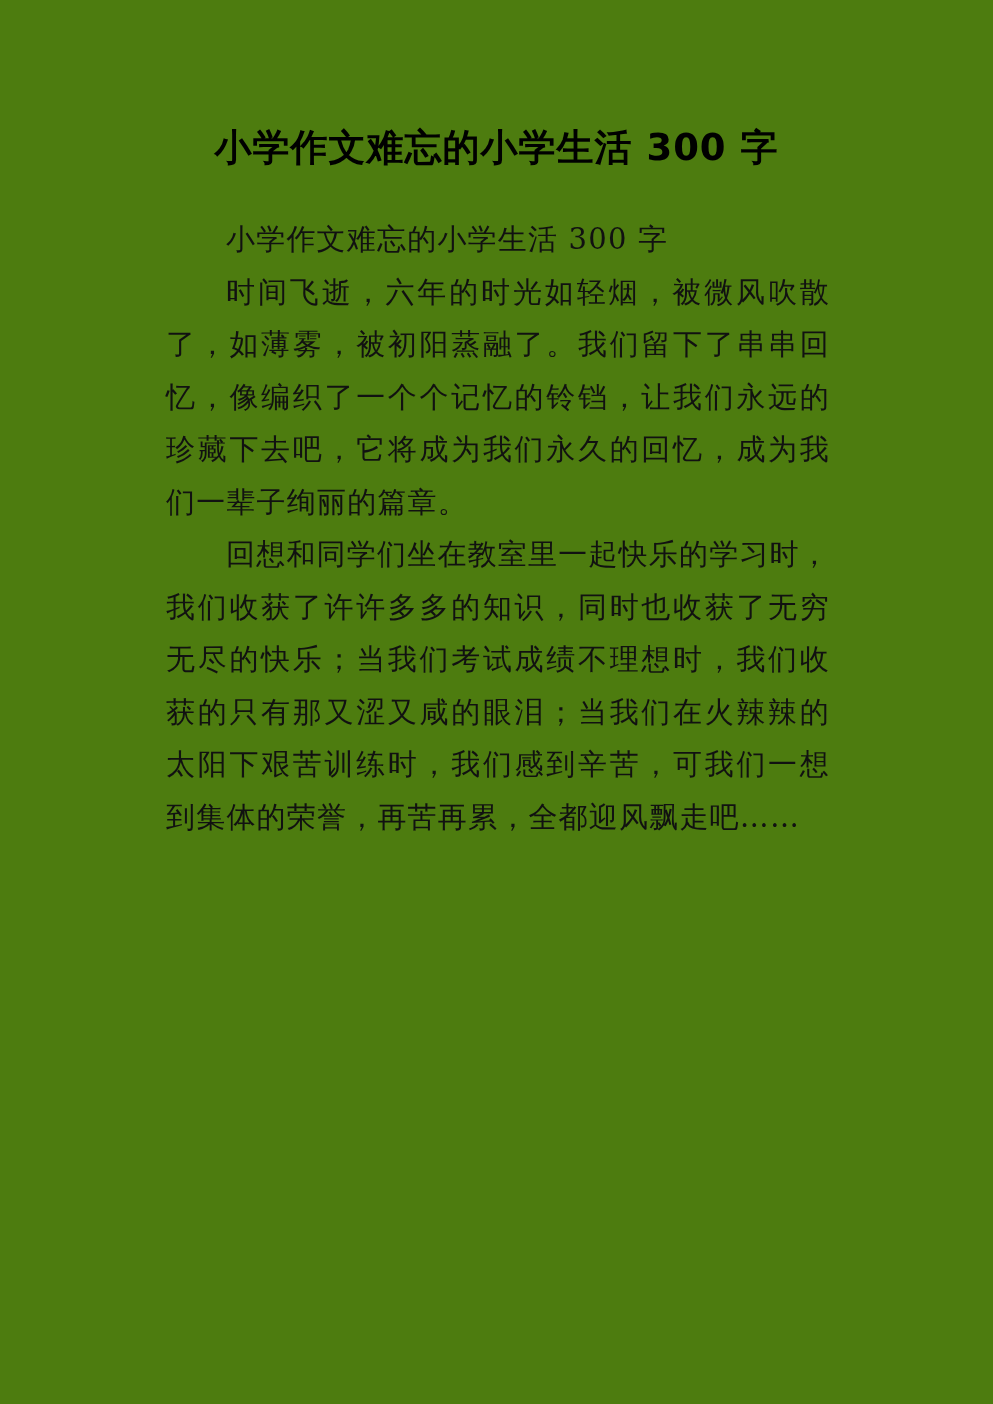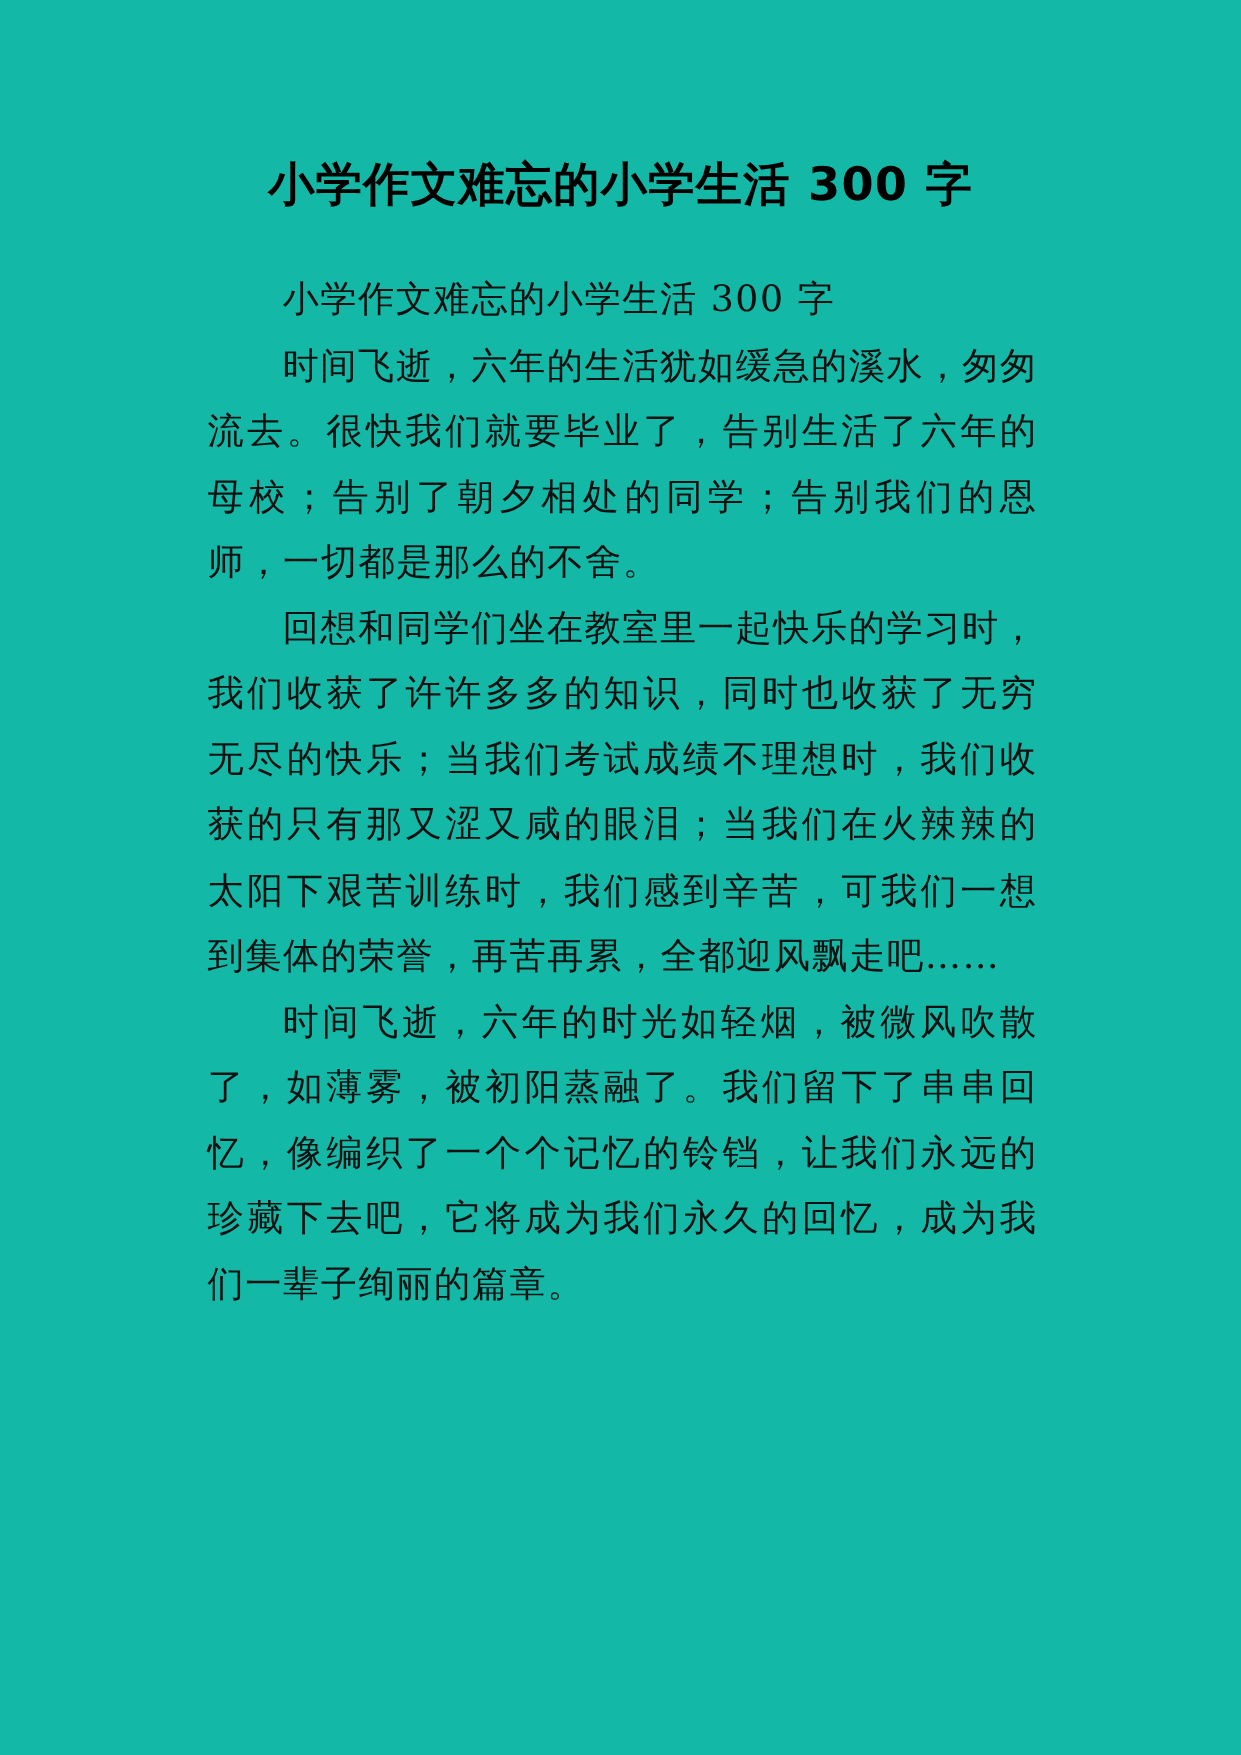--- a/index.html
+++ b/index.html
@@ -13,21 +13,21 @@
       position: relative;
       overflow: hidden;
       color: #111111;
     }
     .page {
       position: absolute;
       left: 0;
       top: 0;
       width: 993px;
       height: 1404px;
-      background: #14b8a6;
+      background: #4d7c0f;
     }
     .doc-title {
       position: absolute;
       top: 122px;
       left: 0;
       width: 993px;
       text-align: center;
       font-family: "DejaVu Sans", "Liberation Sans", sans-serif;
       font-weight: bold;
       font-size: 37px;
@@ -55,17 +55,16 @@
     }
   </style>
 </head>
 <body>
 
 <div class="page">
   <h1 class="doc-title">小学作文难忘的小学生活 300 字</h1>
 
   <div class="body-text">
     <p class="para">小学作文难忘的小学生活 300 字</p>
-    <p class="para">时间飞逝，六年的生活犹如缓急的溪水，匆匆流去。很快我们就要毕业了，告别生活了六年的母校；告别了朝夕相处的同学；告别我们的恩师，一切都是那么的不舍。</p>
+    <p class="para">时间飞逝，六年的时光如轻烟，被微风吹散了，如薄雾，被初阳蒸融了。我们留下了串串回忆，像编织了一个个记忆的铃铛，让我们永远的珍藏下去吧，它将成为我们永久的回忆，成为我们一辈子绚丽的篇章。</p>
     <p class="para">回想和同学们坐在教室里一起快乐的学习时，我们收获了许许多多的知识，同时也收获了无穷无尽的快乐；当我们考试成绩不理想时，我们收获的只有那又涩又咸的眼泪；当我们在火辣辣的太阳下艰苦训练时，我们感到辛苦，可我们一想到集体的荣誉，再苦再累，全都迎风飘走吧……</p>
-    <p class="para">时间飞逝，六年的时光如轻烟，被微风吹散了，如薄雾，被初阳蒸融了。我们留下了串串回忆，像编织了一个个记忆的铃铛，让我们永远的珍藏下去吧，它将成为我们永久的回忆，成为我们一辈子绚丽的篇章。</p>
   </div>
 </div>
 
 </body></html>

